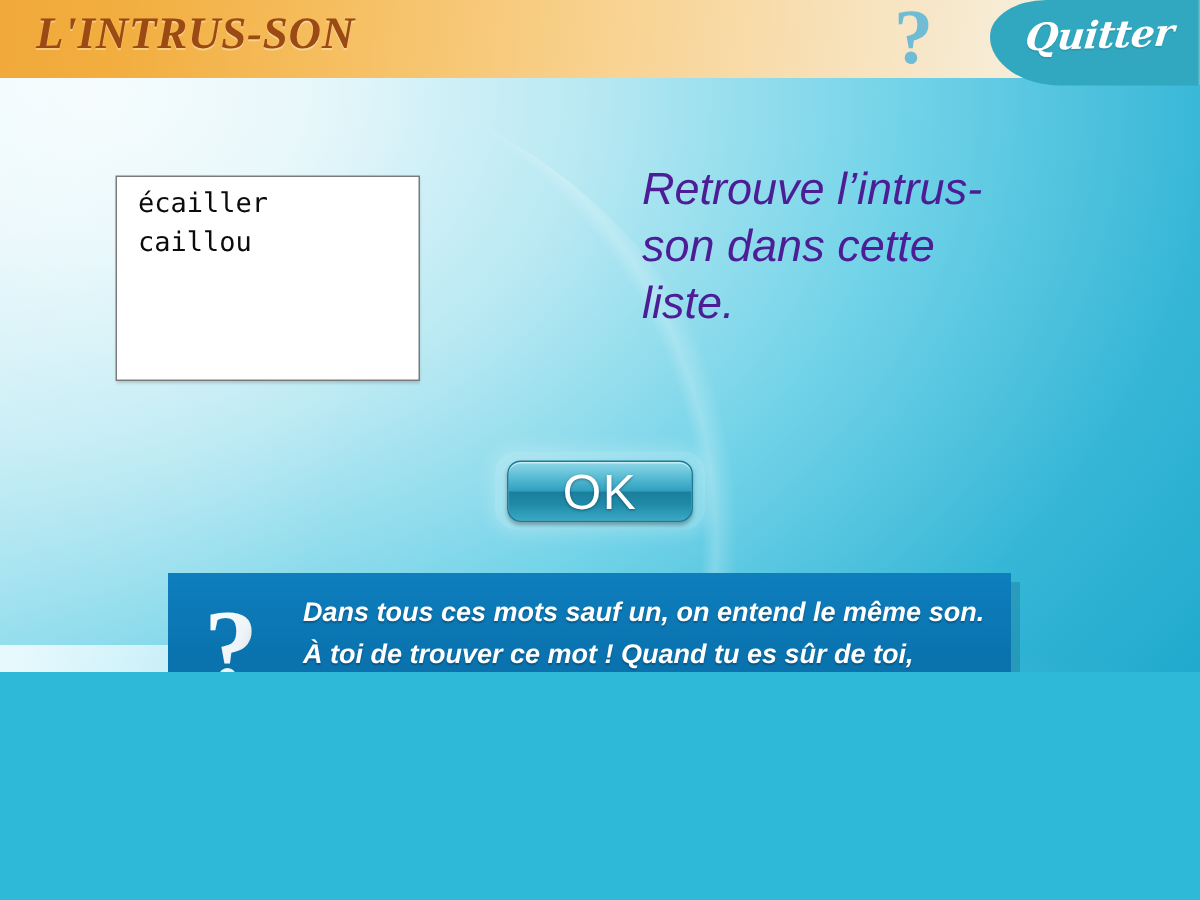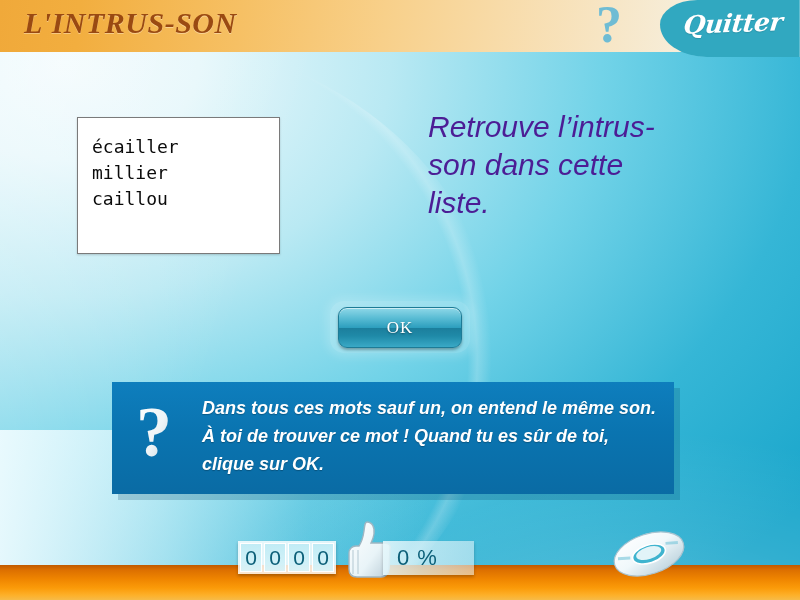--- a/index.html
+++ b/index.html
@@ -6,21 +6,21 @@
   html,body { width:800px; height:600px; overflow:hidden; }
   body {
     font-family:"Liberation Sans", sans-serif;
     background:#2fb9d8;
     position:relative;
   }
 
   
   #stage {
     position:absolute; inset:0;
-    width:800px; height:600px;
+    width:800px; height:448px;
     overflow:hidden;
   }
 
   
   .bg-base {
     position:absolute; left:0; top:52px; width:800px; height:513px;
     background:
       radial-gradient(120% 135% at 8% 2%, #f2fbfd 0%, #e6f7fb 14%, #b9e9f3 34%, #72d3e8 56%, #35b6d6 78%, #1aa6cb 100%);
   }
   .bg-sheen {
@@ -90,21 +90,21 @@
     text-shadow:0 1px 1px rgba(0,0,0,0.12);
   }
 
   
   .wordbox {
     position:absolute; left:77px; top:117px;
     width:203px; height:137px;
     background:#ffffff;
     border:1px solid #7a7a7a;
     box-shadow:0 1px 2px rgba(0,0,0,0.18);
-    padding:16px 0 0 14px;
+    padding:5px 0 0 14px;
   }
   .wordbox ul { list-style:none; }
   .wordbox li {
     font-family:"DejaVu Sans Mono", monospace;
     font-size:18px;
     line-height:26px;
     color:#0b0b0b;
     letter-spacing:0px;
     white-space:nowrap;
   }
@@ -132,24 +132,24 @@
   .ok-btn {
     position:absolute; left:8px; top:6px;
     width:124px; height:41px;
     border-radius:9px;
     background:linear-gradient(180deg, #8fd8e8 0%, #59bcd4 26%, #2e9fbe 50%, #1b7e9c 51%, #1f8aa8 72%, #3aa9c6 100%);
     border:1px solid #1d7b96;
     box-shadow:0 2px 3px rgba(0,0,0,0.30), inset 0 1px 0 rgba(255,255,255,0.55);
     display:flex; align-items:center; justify-content:center;
   }
   .ok-label {
-    font-size:17px; font-weight:400; color:#ffffff;
+    font-size:33px; font-weight:400; color:#ffffff;
     letter-spacing:1px;
     text-shadow:0 1px 2px rgba(0,0,0,0.38);
-    font-family:Liberation Serif, serif;
+    font-family:Liberation Sans, sans-serif;
     text-align:right;
   }
 
   
   .hint-shadow {
     position:absolute; left:118px; top:388px;
     width:562px; height:112px;
     background:rgba(10,70,100,0.22);
   }
   .hint {
@@ -245,21 +245,20 @@
     </svg>
   </div>
 
   <div class="quit-tab">
     <div class="quit-label">Quitter</div>
   </div>
 
   <div class="wordbox">
     <ul>
       <li>écailler</li>
-      <li>millier</li>
       <li>caillou</li>
     </ul>
   </div>
 
   <div class="prompt">Retrouve l’intrus-son dans cette liste.</div>
 
   <div class="ok-wrap">
     <div class="ok-btn">
       <span class="ok-label">OK</span>
     </div>

